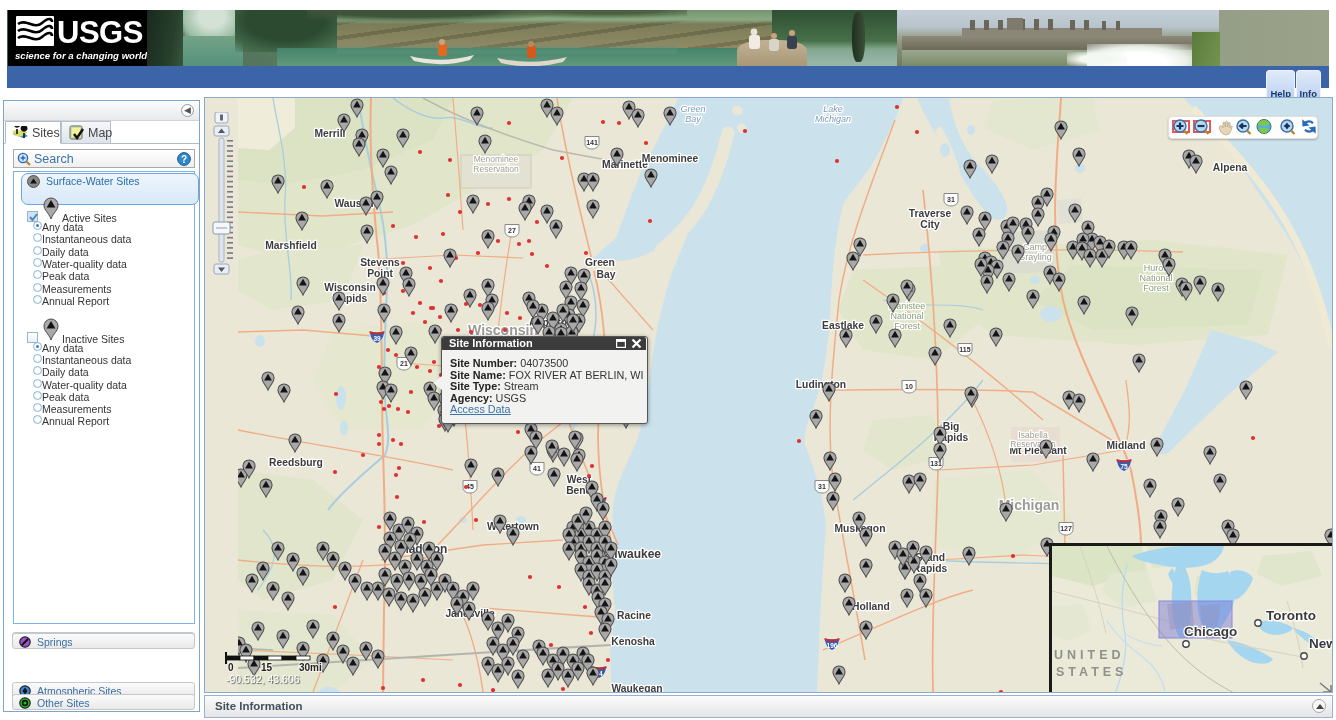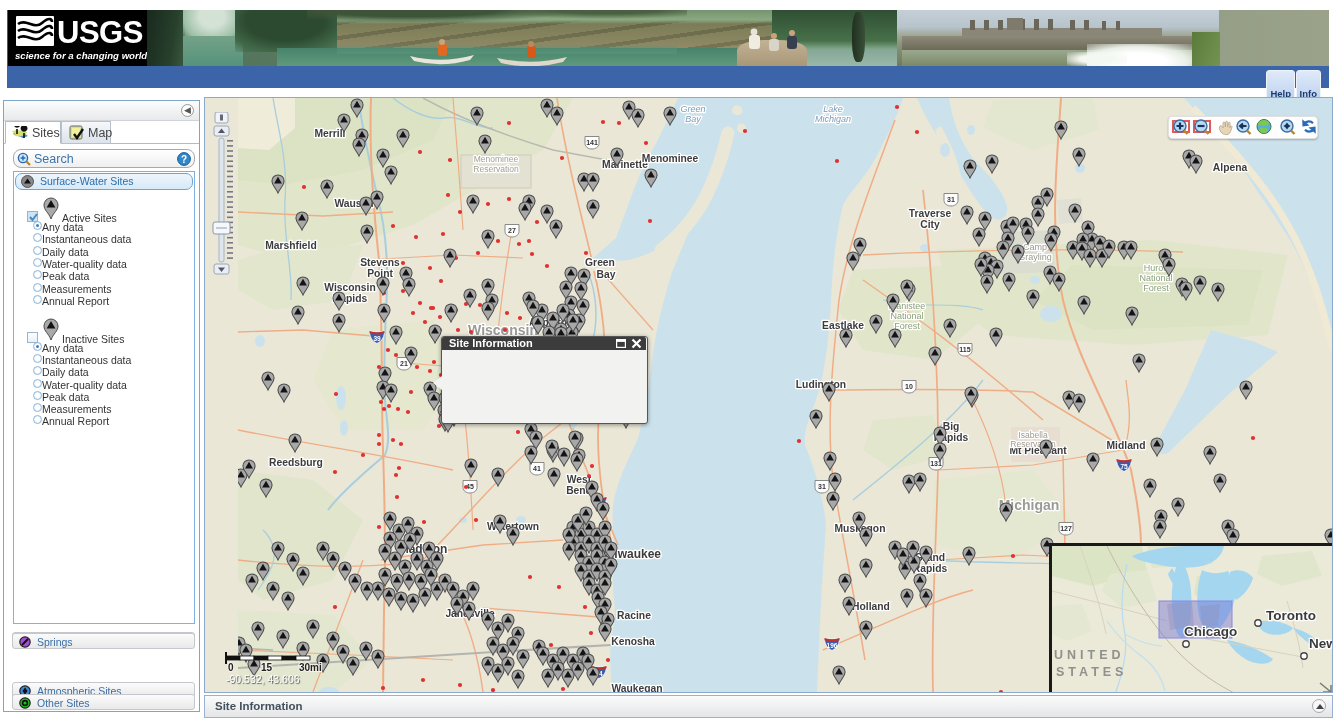--- a/index.html
+++ b/index.html
@@ -17,25 +17,25 @@
 #sidebar{position:absolute;left:3px;top:100px;width:197px;height:612px;background:#fff;
   border:1px solid #7da7c9;}
 #sbtop{position:absolute;left:0;top:0;width:195px;height:20px;background:linear-gradient(#fdfdfd,#e7e9eb);border-bottom:1px solid #d0d4d8;}
 #sbcollapse{position:absolute;right:5px;top:3px;width:13px;height:13px;border-radius:50%;border:1px solid #999;
   background:#fdfdfd;color:#555;font-size:9px;line-height:11px;text-align:center;}
 .tab{position:absolute;top:20px;height:23px;font-size:12.5px;color:#444;}
 #tab1{left:1px;width:56px;background:#fff;border:1px solid #b0bcc8;border-bottom:1px solid #fff;z-index:2;padding-left:35px;}
 #tab2{left:57px;width:50px;background:linear-gradient(#f6f8fa,#dde3ea);border:1px solid #b8c2cc;}
 .tab .lab{position:absolute;left:26px;top:4px;}
 #tabline{position:absolute;left:0;top:42px;width:195px;height:1px;background:#b0bcc8;}
-#searchbar{position:absolute;left:9px;top:48px;width:182px;height:19px;border:1px solid #a9a9a9;border-radius:8px;
+#searchbar{position:absolute;left:9px;top:48px;width:182px;height:19px;border:1px solid #a9a9a9;border-radius:0;
   background:linear-gradient(#ffffff,#efefef);}
 #searchbar .lab{position:absolute;left:20px;top:2px;color:#3b74ac;font-size:12.5px;}
 #swpanel{position:absolute;left:9px;top:70px;width:182px;height:453px;border:1px solid #7fb2e0;background:#fff;}
-#swhead{position:absolute;left:1px;top:1px;width:178px;height:17px;border:1px solid #6fa4d8;border-radius:7px;
+#swhead{position:absolute;left:7px;top:1px;width:178px;height:32px;border:1px solid #6fa4d8;border-radius:7px;
   background:linear-gradient(#eef5fc,#d8e9f8);}
 #swhead .lab{position:absolute;left:24px;top:1px;color:#2a6ea8;font-size:10.5px;}
 .acc{position:absolute;left:8px;width:183px;height:16px;border:1px solid #c4c8cc;border-radius:3px;
   background:linear-gradient(#fbfbfb,#e9e9e9);}
 .acc .lab{position:absolute;left:24px;top:2px;font-size:10.5px;color:#3a6ea5;}
 .sbtext{position:absolute;font-size:10.5px;color:#333;}
 .radio{position:absolute;width:9px;height:9px;border-radius:50%;border:1px solid #8fb6d9;background:radial-gradient(#fff 35%,#dce9f5);}
 .radio.on::after{content:"";position:absolute;left:2px;top:2px;width:3px;height:3px;border-radius:50%;background:#4a7ab0;}
 .cbox{position:absolute;width:11px;height:11px;border:1px solid #9ab4cc;background:linear-gradient(#fff,#e8f0f8);}
 
@@ -979,20 +979,27 @@
     <div id="popuptitle">
         <span class="lab">Site Information</span>
       <svg style="position:absolute;right:20px;top:2px" width="10" height="9" viewBox="0 0 10 9">
           <rect x="0.5" y="0.5" width="9" height="8" fill="none" stroke="#fff" stroke-width="1.4"></rect>
           <rect x="0.5" y="0.5" width="9" height="2.4" fill="#fff"></rect>
         </svg>
       <svg style="position:absolute;right:4px;top:1px" width="11" height="11" viewBox="0 0 11 11">
           <path d="M1.5 1.5 L9.5 9.5 M9.5 1.5 L1.5 9.5" stroke="#fff" stroke-width="2.2"></path>
         </svg>
     </div>
+    <div id="popupbody">
+      <b>Site Number:</b> 04073500<br>
+      <b>Site Name:</b> FOX RIVER AT BERLIN, WI<br>
+      <b>Site Type:</b> Stream<br>
+      <b>Agency:</b> USGS<br>
+      <span style="color:#3b74ac;text-decoration:underline;">Access Data</span>
+    </div>
     <div id="ptail"></div>
   </div>
   <div id="inset"><svg width="285" height="151" viewBox="0 0 285 151">
         <rect width="285" height="151" fill="#ebe9d7"></rect>
         <path d="M0,0 L90,0 L95,25 L40,40 L0,30 Z" fill="#dce4c6"></path>
         <path d="M95,0 L170,0 L160,18 L100,22 Z" fill="#e0e6cc"></path>
         <path d="M58,28 L95,24 L105,55 L70,62 L50,45 Z" fill="#e2e7d0"></path>
         <path d="M145,30 L175,26 L185,50 L160,60 L142,48 Z" fill="#dfe5ca"></path>
         <path d="M210,10 L260,5 L270,30 L230,40 L205,28 Z" fill="#e0e6cc"></path>
         <path d="M0,60 L30,58 L40,85 L15,95 L0,88 Z" fill="#e4e8d2"></path>

